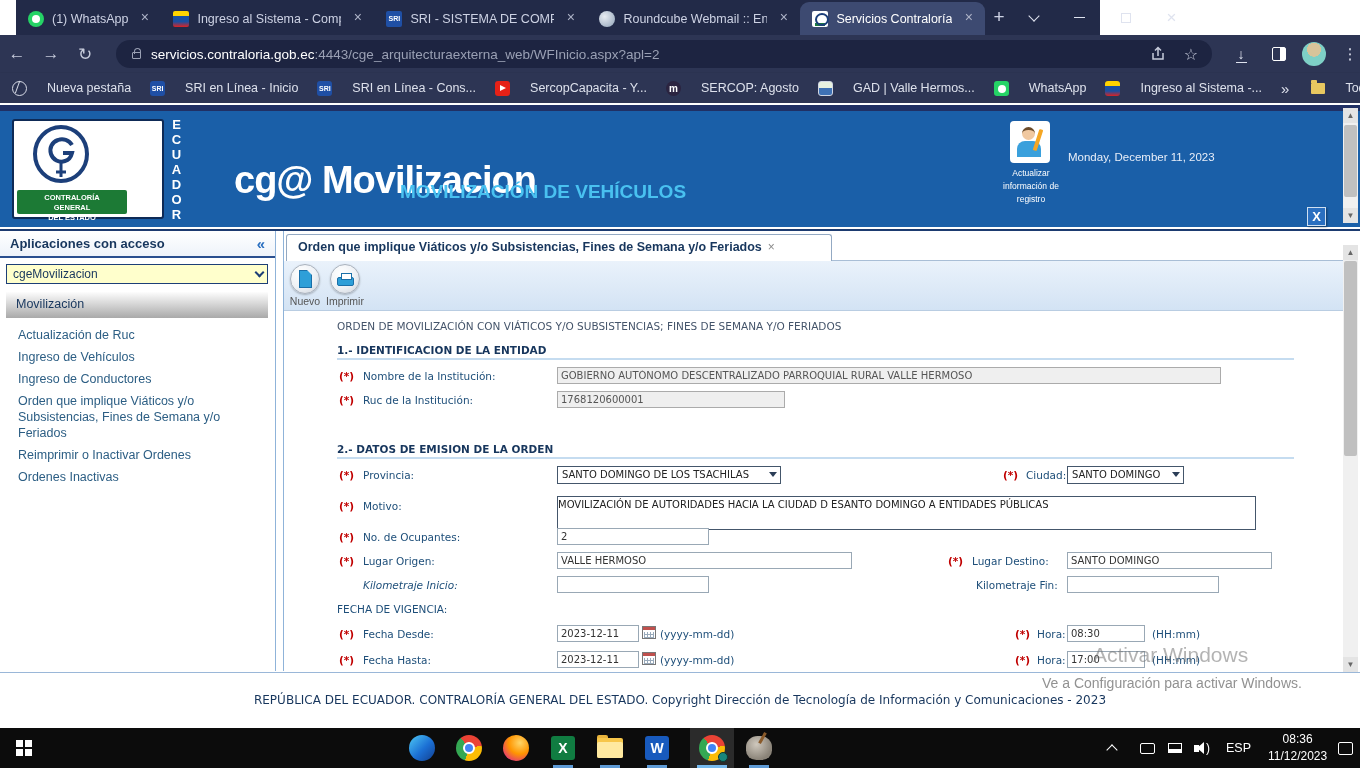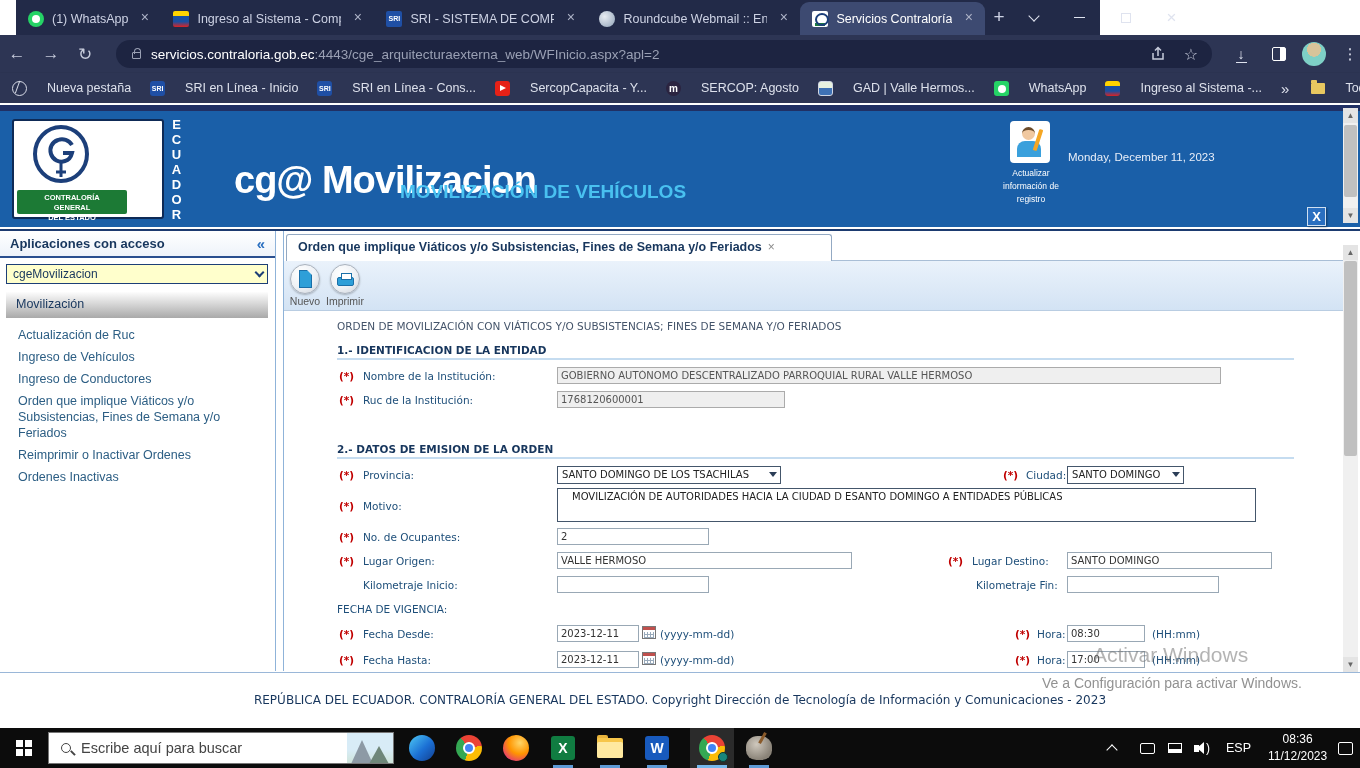--- a/index.html
+++ b/index.html
@@ -113,21 +113,21 @@
   .formarea{position:absolute;left:0;top:81px;width:1059px;height:359px;background:#fff;font-family:"DejaVu Sans",sans-serif;}
   .ftitle{position:absolute;left:53px;top:8px;font-size:10.5px;color:#44546a;}
   .fsec{position:absolute;left:53px;font-size:10.5px;font-weight:bold;color:#17365d;}
   .fhr{position:absolute;left:53px;width:957px;height:2px;background:#c5dcf0;}
   .flab{position:absolute;font-size:10.5px;color:#1d4e79;}
   .fstar{position:absolute;font-size:10.5px;font-weight:bold;color:#c00000;}
   .fin{position:absolute;height:17px;border:1px solid #99a8b5;font-family:"DejaVu Sans",sans-serif;font-size:10px;color:#333;padding:0 3px;background:#fff;}
   .fin.ro{background:#efefef;border-color:#ababab;color:#555;}
   .fsel{position:absolute;height:18px;border:1px solid #44566b;background:#fff;font-size:10px;color:#222;line-height:16px;padding-left:4px;}
   .fsel .arr{position:absolute;right:3px;top:5px;border-top:5px solid #2b3e57;border-left:4px solid transparent;border-right:4px solid transparent;}
-  .fta{position:absolute;border:1px solid #44566b;font-family:"DejaVu Sans",sans-serif;font-size:10px;color:#222;padding:2px 14px;resize:none;overflow:hidden;}
+  .fta{position:absolute;border:1px solid #44566b;font-family:"DejaVu Sans",sans-serif;font-size:10px;color:#222;padding:2px 0;resize:none;overflow:hidden;margin-top:8px;}
   .cal{position:absolute;width:14px;height:13px;background:#fff;border:1px solid #777;}
   .cal::before{content:"";position:absolute;left:0;top:0;width:12px;height:3px;background:#c0504d;}
   .cal::after{content:"";position:absolute;left:1px;top:5px;width:10px;height:6px;background:repeating-linear-gradient(90deg,#9ab 0 1px,transparent 1px 3px),repeating-linear-gradient(0deg,#9ab 0 1px,transparent 1px 3px);}
   .fmt{position:absolute;font-size:10.5px;color:#1d4e79;}
 
   .footer{position:absolute;left:0;top:569px;width:1360px;height:56px;background:#fff;border-top:1px solid #9ab7d8;}
   .ftext{position:absolute;left:0;top:20px;width:1360px;text-align:center;font-size:12px;color:#17365d;font-family:"DejaVu Sans",sans-serif;}
 
   .wm1{position:absolute;left:1093px;top:540px;font-size:21px;color:rgba(117,117,117,.55);pointer-events:none;}
   .wm2{position:absolute;left:1042px;top:572px;font-size:14px;color:rgba(117,117,117,.8);pointer-events:none;}
@@ -401,21 +401,21 @@
         <span class="flab" style="left:79px;top:219px;">No. de Ocupantes:</span>
         <input class="fin" style="left: 273px; top: 216px; width: 152px;" value="2">
 
         <span class="fstar" style="left:55px;top:243px;">(*)</span>
         <span class="flab" style="left:79px;top:243px;">Lugar Origen:</span>
         <input class="fin" style="left: 273px; top: 240px; width: 295px;" value="VALLE HERMOSO">
         <span class="fstar" style="left:664px;top:243px;">(*)</span>
         <span class="flab" style="left:688px;top:243px;">Lugar Destino:</span>
         <input class="fin" style="left: 783px; top: 240px; width: 205px;" value="SANTO DOMINGO">
 
-        <span class="flab" style="left:79px;top:267px;">Kilometraje Inicio:</span>
+        <span class="flab" style="left:79px;top:267px;font-style:italic;">Kilometraje Inicio:</span>
         <input class="fin" style="left: 273px; top: 264px; width: 152px;">
         <span class="flab" style="left:692px;top:267px;">Kilometraje Fin:</span>
         <input class="fin" style="left: 783px; top: 264px; width: 152px;">
 
         <span class="flab" style="left:53px;top:291px;">FECHA DE VIGENCIA:</span>
 
         <span class="fstar" style="left:55px;top:316px;">(*)</span>
         <span class="flab" style="left:79px;top:316px;">Fecha Desde:</span>
         <input class="fin" style="left: 273px; top: 313px; width: 82px;" value="2023-12-11">
         <span class="cal" style="left:358px;top:314px;"></span>
@@ -453,25 +453,20 @@
 
   <div class="taskbar">
     <div class="startb">
       <span class="winlogo">
           <i></i>
           <i></i>
           <i></i>
           <i></i>
         </span>
     </div>
-    <div class="tsearch">
-      <span class="sico"></span>
-      <span class="sph">Escribe aquí para buscar</span>
-      <span class="simg"></span>
-    </div>
 
     <div class="tico" style="left:400px;">
         <span class="edge"></span>
       </div>
     <div class="tico" style="left:447px;">
         <span class="chrome"></span>
       </div>
     <div class="tico" style="left:494px;">
         <span class="ffox"></span>
       </div>

